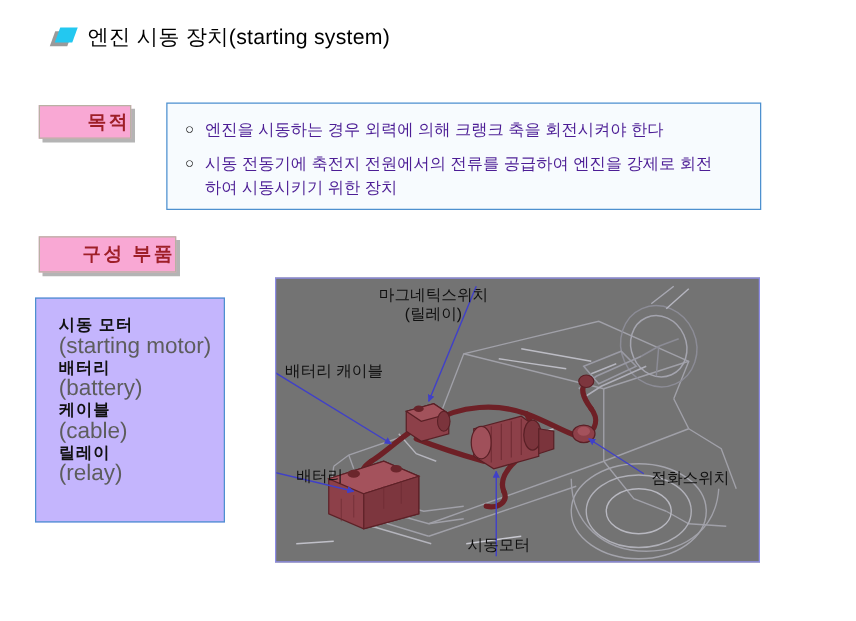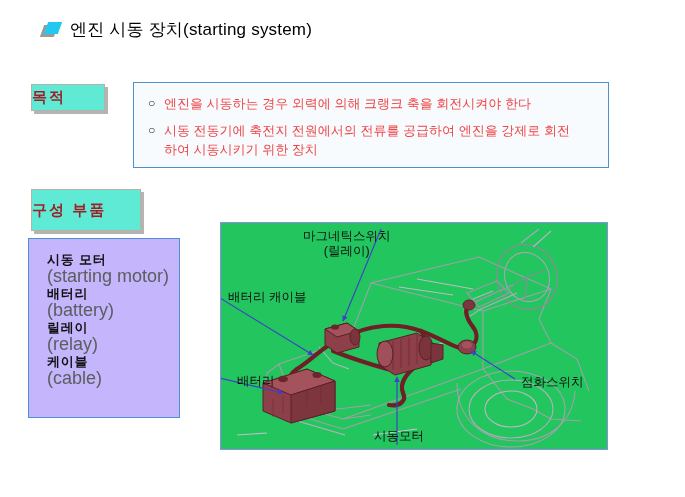--- a/index.html
+++ b/index.html
@@ -45,36 +45,36 @@
   #title-text {
     font-size: 17px;
     color: #000000;
     white-space: nowrap;
     letter-spacing: 0.2px;
   }
 
   
   .tag-box {
     position: absolute;
-    background: #5eead4;
+    background: #f9a8d4;
     border: 1px solid #b9b1a4;
     box-shadow: 3px 3px 0 0 #b4b4b4;
     display: flex;
     align-items: center;
-    justify-content: flex-start;
+    justify-content: flex-end;
   }
   .tag-box span {
     color: #9e1f28;
     font-size: 15px;
     font-weight: bold;
     letter-spacing: 2px;
     white-space: nowrap;
   }
   #tag-purpose  { left: 31px; top: 84px;  width: 74px; height: 27px; }
-  #tag-parts    { left: 31px; top: 189px; width: 110px; height: 42px; }
+  #tag-parts    { left: 31px; top: 189px; width: 110px; height: 29px; }
 
   
   #purpose-panel {
     position: absolute;
     left: 133px; top: 82px;
     width: 476px; height: 86px;
     background: #f7fbfe;
     border: 1px solid #4d90cf;
     padding: 11px 14px 0 14px;
   }
@@ -87,21 +87,21 @@
     flex: 0 0 auto;
     width: 16px;
     font-size: 12px;
     line-height: 19px;
     color: #1a1a1a;
     text-align: left;
   }
   .bullet-text {
     font-size: 13px;
     line-height: 19px;
-    color: #ef4444;
+    color: #4c1d95;
     white-space: pre-line;
   }
 
   
   #parts-panel {
     position: absolute;
     left: 28px; top: 238px;
     width: 152px; height: 180px;
     background: #c4b5fd;
     border: 1px solid #4d90cf;
@@ -119,21 +119,21 @@
     font-size: 18px;
     color: #5d5d5d;
     line-height: 16px;
   }
 
   
   #diagram-panel {
     position: absolute;
     left: 220px; top: 222px;
     width: 388px; height: 228px;
-    background: #22c55e;
+    background: #737373;
     border: 1px solid #8d8ce8;
     overflow: hidden;
   }
   #diagram-svg { display: block; }
 
   .dia-label {
     position: absolute;
     font-size: 12.5px;
     color: #0f0f0f;
     line-height: 15px;
@@ -181,27 +181,27 @@
     <div class="part-ko">시동 모터</div>
     <div class="part-en">(starting motor)</div>
   </div>
 
   <div class="part-entry">
     <div class="part-ko">배터리</div>
     <div class="part-en">(battery)</div>
   </div>
 
   <div class="part-entry">
+    <div class="part-ko">케이블</div>
+    <div class="part-en">(cable)</div>
+  </div>
+
+  <div class="part-entry">
     <div class="part-ko">릴레이</div>
     <div class="part-en">(relay)</div>
-  </div>
-
-  <div class="part-entry">
-    <div class="part-ko">케이블</div>
-    <div class="part-en">(cable)</div>
   </div>
 
 
 </div>
 
 <div id="diagram-panel">
 
   <svg id="diagram-svg" width="386" height="226" viewBox="0 0 386 226">
 
     <g fill="none" stroke="#a0a0a8" stroke-width="1.1">

